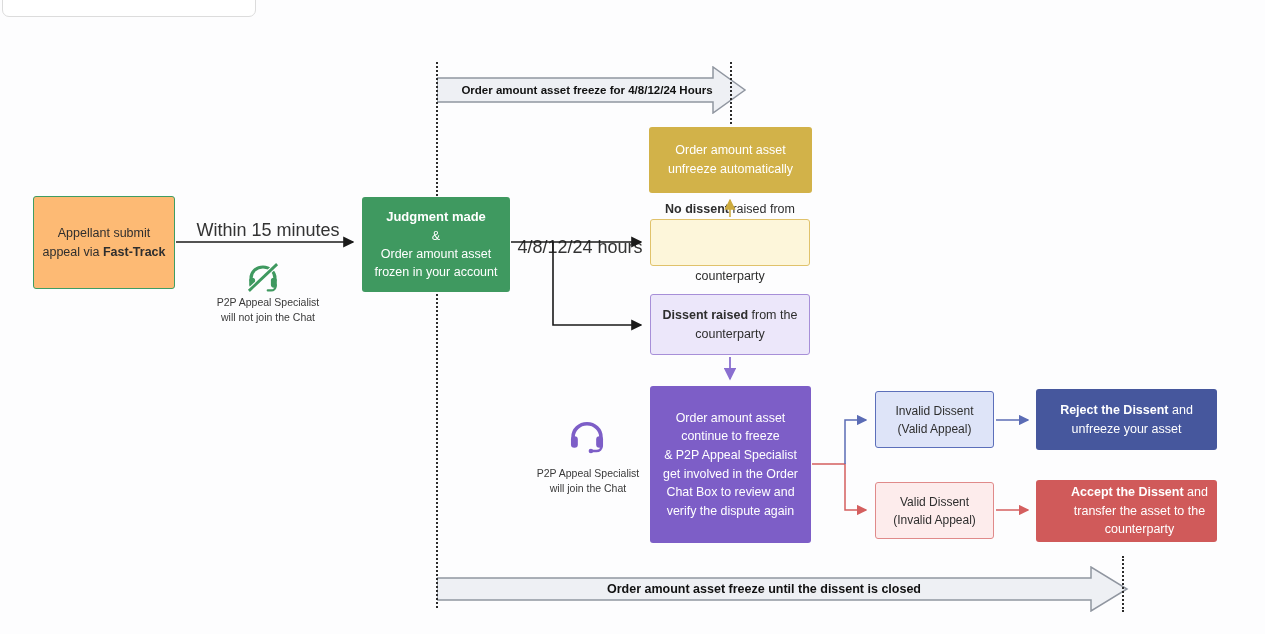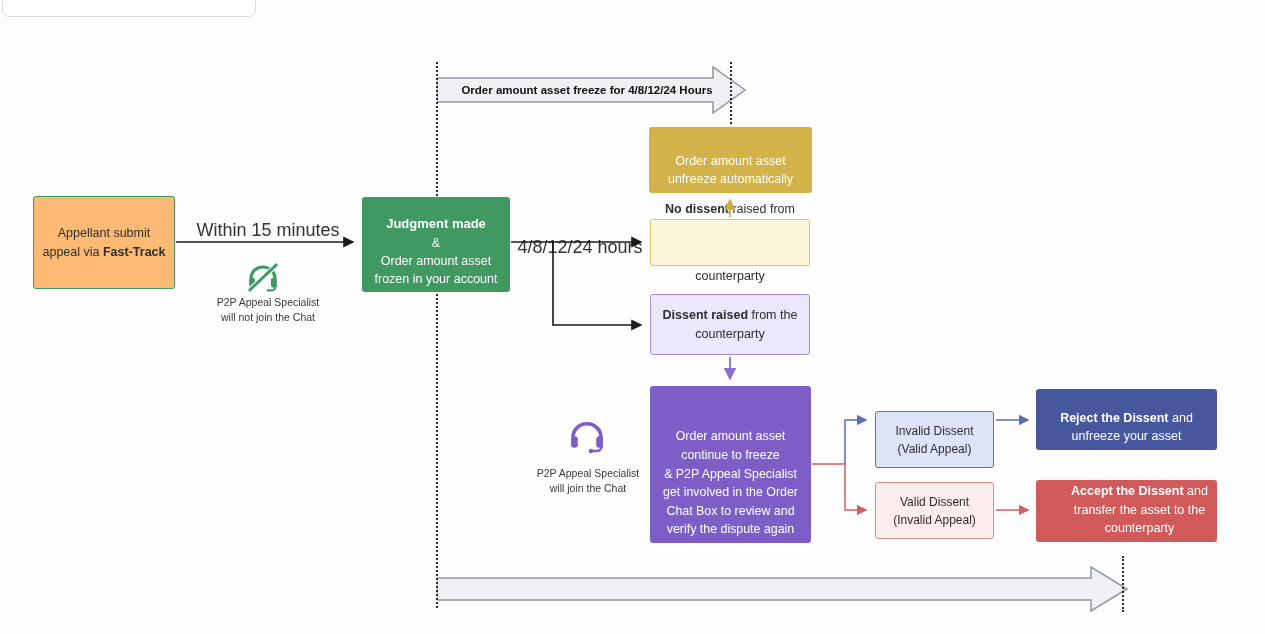--- a/index.html
+++ b/index.html
@@ -22,36 +22,36 @@
   #top-arrow-label    { left:437px; top:66px;  width:276px; height:48px; font-size:11.5px;padding-left:24px; }
   #bottom-arrow-label { left:437px; top:566px; width:654px; height:46px; font-size:12.5px; }
 
   .flow-label { position:absolute; text-align:center; font-size:18px; color:#333; z-index:3; }
   #within-label { left:195px; top:220px; width:146px; }
   #hours-label  { left:507px; top:237px; width:146px; }
 
   .box { position:absolute; display:flex; flex-direction:column; justify-content:center;
     align-items:center; text-align:center; font-size:12.5px; line-height:1.5;
     color:#2e2e2e; border-radius:3px; padding:4px 6px; z-index:3; }
-  .white { color:#fff;justify-content:flex-end; }
+  .white { color:#fff; }
 
   #appellant-box { left:33px;  top:196px; width:142px; height:93px;
     background:#fdba74; border:1.5px solid #3f9d63; }
   #judgment-box  { left:362px; top:197px; width:148px; height:95px;
     background:#3f9960; line-height:1.45; }
   #judgment-box .title { font-weight:bold; font-size:13px; }
   #unfreeze-box  { left:649px; top:127px; width:163px; height:66px; background:#d2b249; }
   #no-dissent-box{ left:650px; top:219px; width:160px; height:47px;
     background:#fdf6da; border:1.5px solid #e0c26b;gap:48px; }
   #dissent-box   { left:650px; top:294px; width:160px; height:61px;
     background:#ece7fa; border:1.5px solid #a78fd8; }
   #freeze-box    { left:650px; top:386px; width:161px; height:157px;
     background:#7d5ec7; font-size:12.4px; }
   #invalid-box   { left:875px; top:391px; width:119px; height:57px;
-    background:#dee4f8; border:1px solid #5c6fba; font-size:12px;margin-top:20px; }
+    background:#dee4f8; border:1px solid #5c6fba; font-size:12px; }
   #valid-box     { left:875px; top:482px; width:119px; height:57px;
     background:#fdecec; border:1px solid #e08a8a; font-size:12px; }
   #reject-box    { left:1036px; top:389px; width:181px; height:61px; background:#46579d; }
   #accept-box    { left:1036px; top:480px; width:181px; height:62px; background:#d05a5a;padding-left:32px; }
 
   .spec-icon { position:absolute; z-index:3; }
   #spec-icon-green  { left:246px; top:262px; }
   #spec-icon-purple { left:567px; top:418px; }
   .spec-text { position:absolute; text-align:center; font-size:10.5px; line-height:1.4;
     color:#3a3a3a; z-index:3; }
@@ -69,20 +69,21 @@
   <div class="artifact"></div>
 
   <svg class="abs block-arrow" width="310" height="48" style="left:437px; top:66px;">
     <polygon points="0,12 276,12 276,1 308,24 276,47 276,36 0,36" fill="#eef0f4" stroke="#9096a0" stroke-width="1.5"></polygon>
   </svg>
   <div class="arrow-label" id="top-arrow-label">Order amount asset freeze for 4/8/12/24 Hours</div>
 
   <svg class="abs block-arrow" width="692" height="46" style="left:437px; top:566px;">
     <polygon points="0,12 654,12 654,1 690,23 654,45 654,34 0,34" fill="#eef0f4" stroke="#9096a0" stroke-width="1.5"></polygon>
   </svg>
+  <div class="arrow-label" id="bottom-arrow-label">Order amount asset freeze until the dissent is closed</div>
 
   <div class="dotted" id="dot-main"></div>
   <div class="dotted" id="dot-top"></div>
   <div class="dotted" id="dot-bottom"></div>
 
   <div class="flow-label" id="within-label">Within 15 minutes</div>
   <div class="flow-label" id="hours-label">4/8/12/24 hours</div>
 
   <div class="box" id="appellant-box">
     <div>Appellant submit</div>

